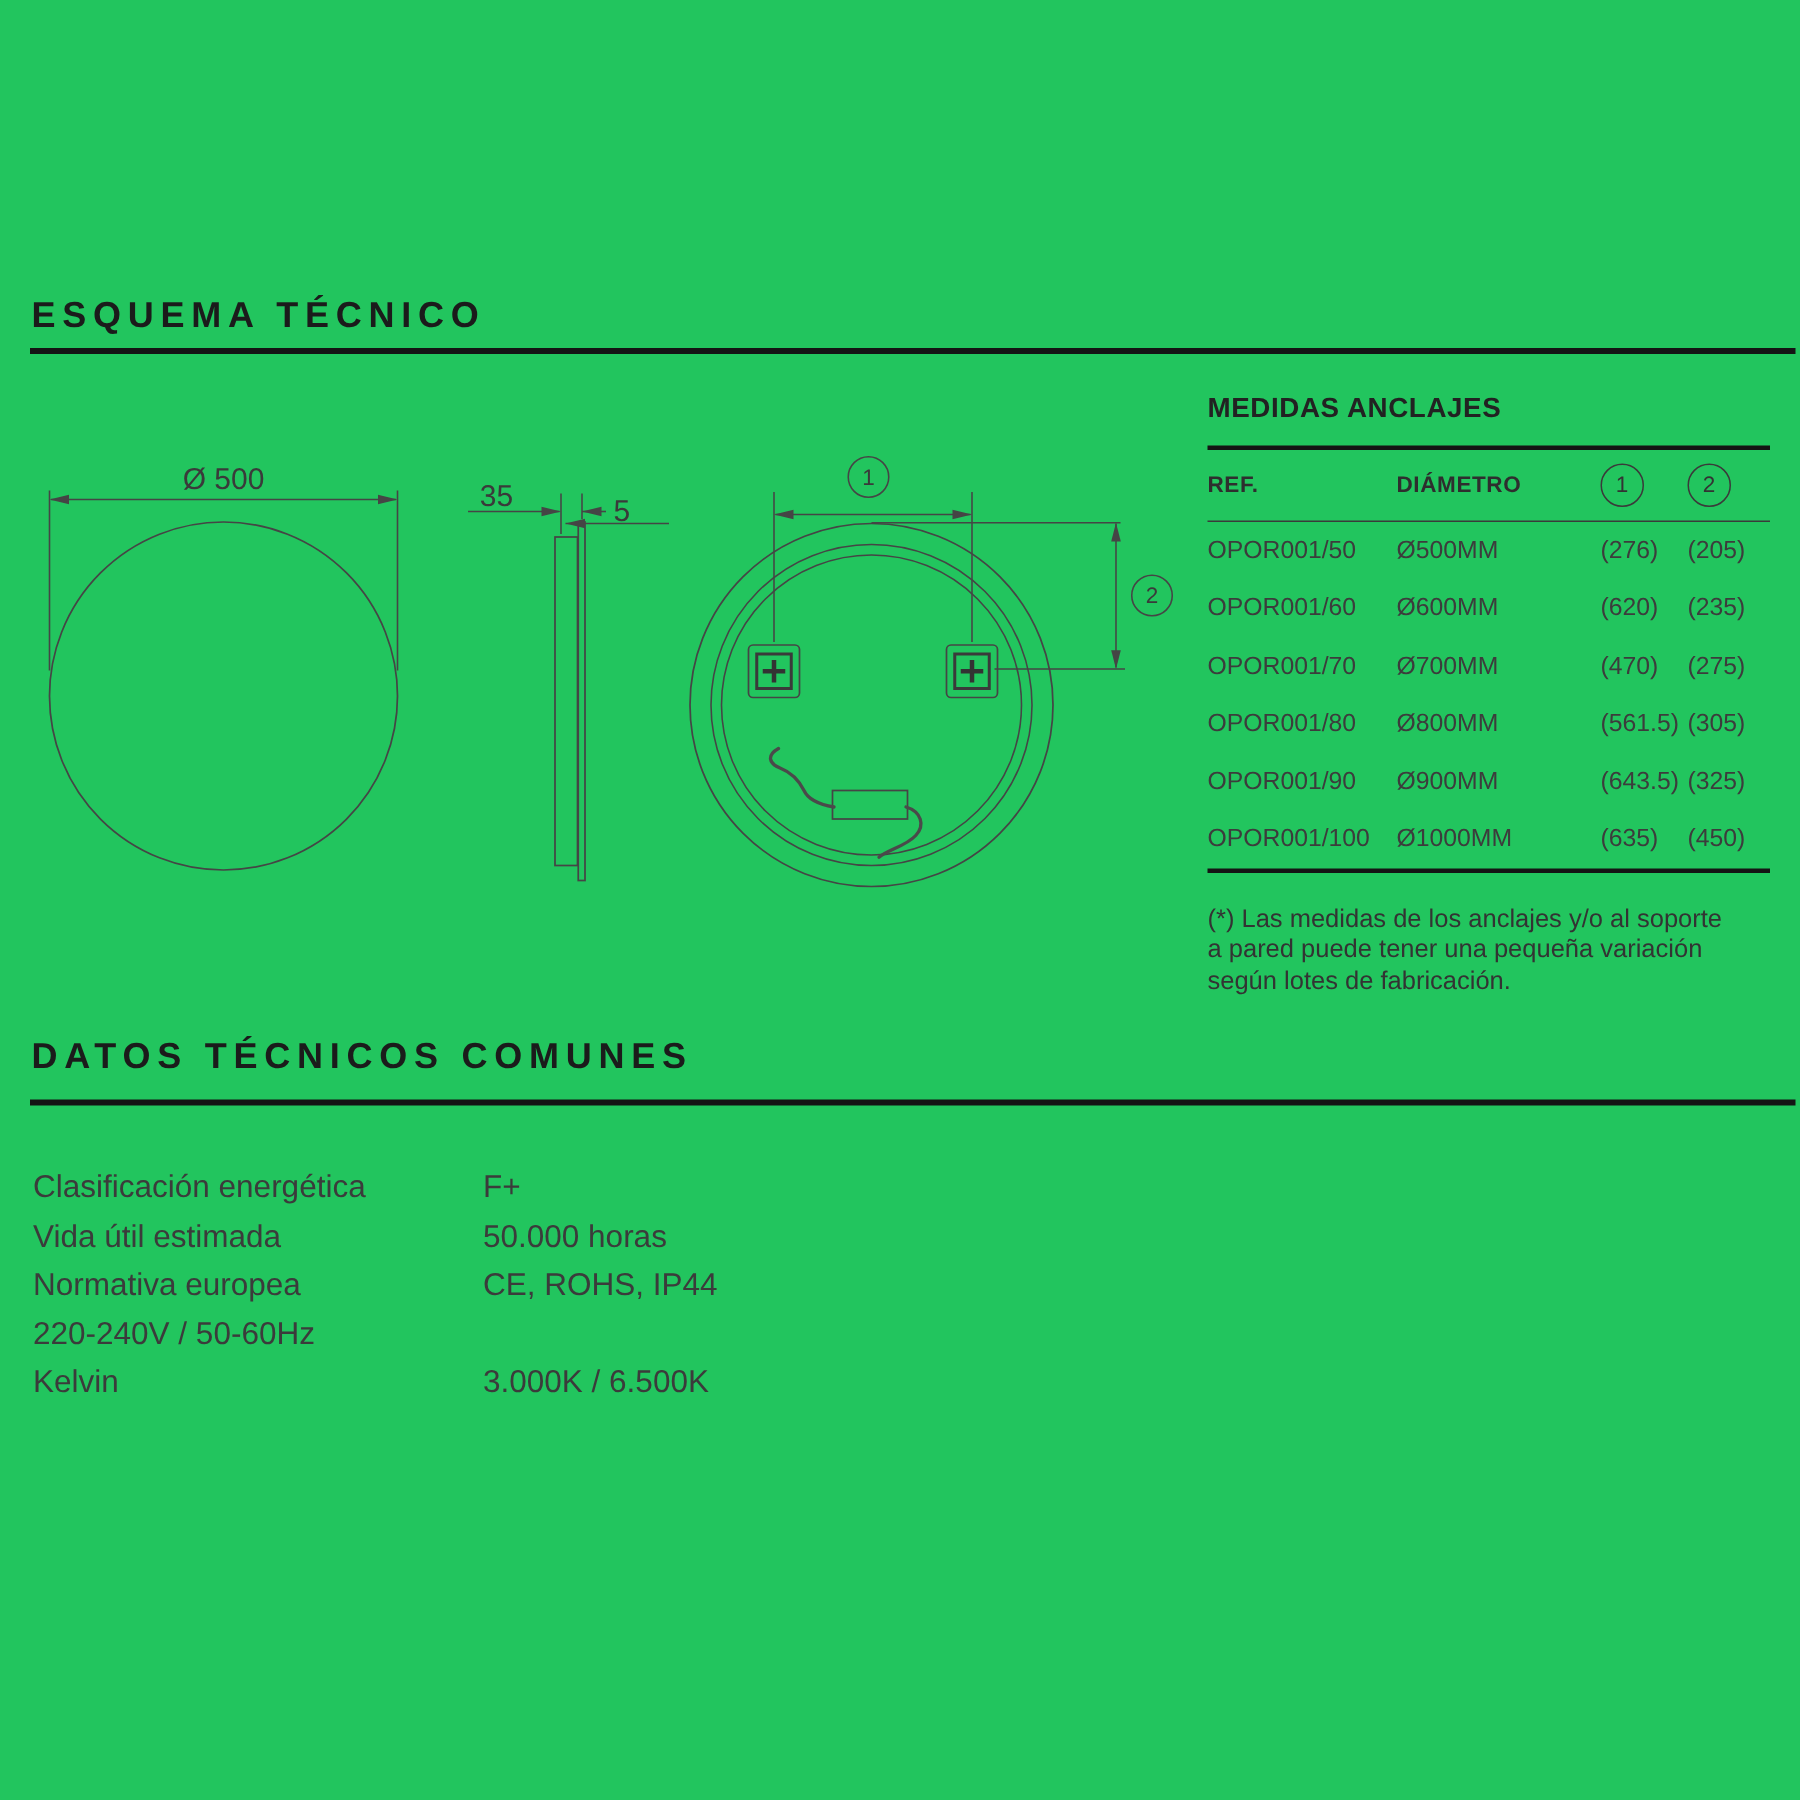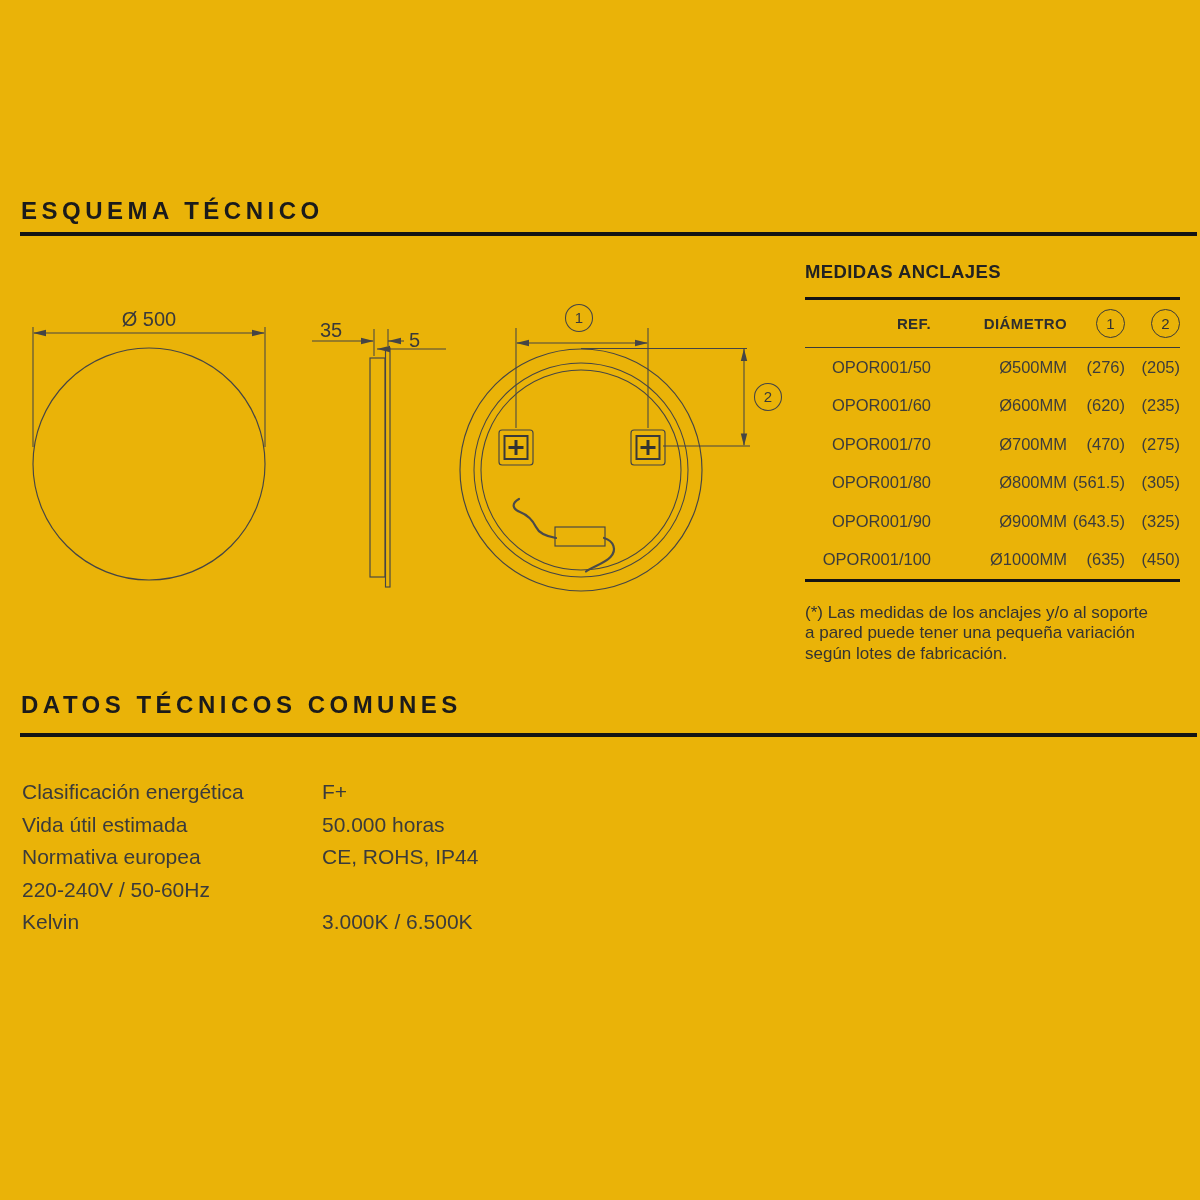--- a/index.html
+++ b/index.html
@@ -2,21 +2,21 @@
 <html><head>
 <meta charset="utf-8">
 <style>
   * { margin: 0; padding: 0; box-sizing: border-box; }
   html, body { background: #ffffff; }
   body { font-family: "Liberation Sans", sans-serif; }
   .page {
     position: relative;
     width: 1200px;
     height: 1200px;
-    background: #eab308;
+    background: #22c55e;
     overflow: hidden;
     color: #3a3a3a;
   }
   .section-title {
     position: absolute;
     left: 21px;
     font-size: 24px;
     font-weight: 700;
     letter-spacing: 4.5px;
     color: #1b1b1b;
@@ -60,21 +60,21 @@
     border-bottom: 3.5px solid #141414;
   }
   .t-row {
     display: grid;
     grid-template-columns: 126px 136px 58px 55px;
     align-items: center;
     height: 38.5px;
     font-size: 16.5px;
     color: #3c3c3c;
   }
-  .t-row > div { text-align: right; }
+  .t-row > div { text-align: left; }
   .t-head {
     height: 48px;
     border-bottom: 1.6px solid #3a3a3a;
     font-size: 15px;
     font-weight: 700;
     color: #2e2e2e;
     letter-spacing: 0.4px;
   }
   .circ-num {
     display: inline-flex;

